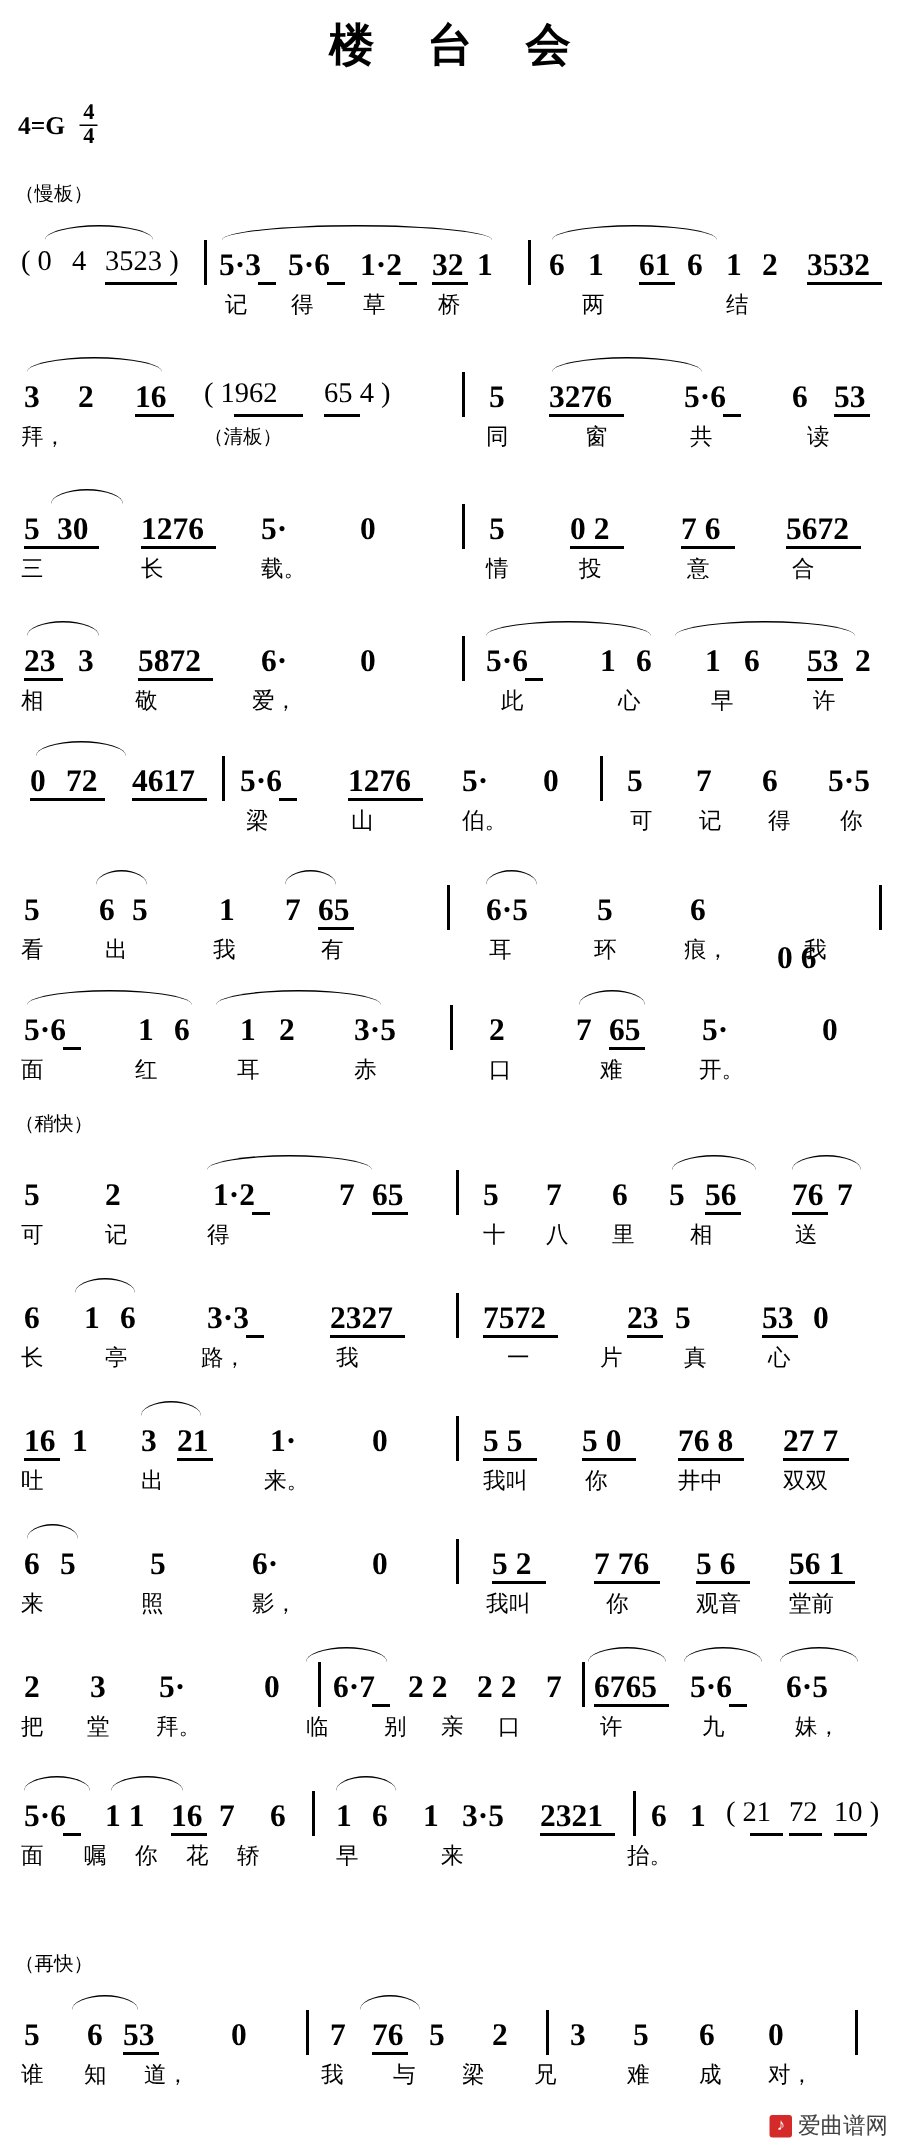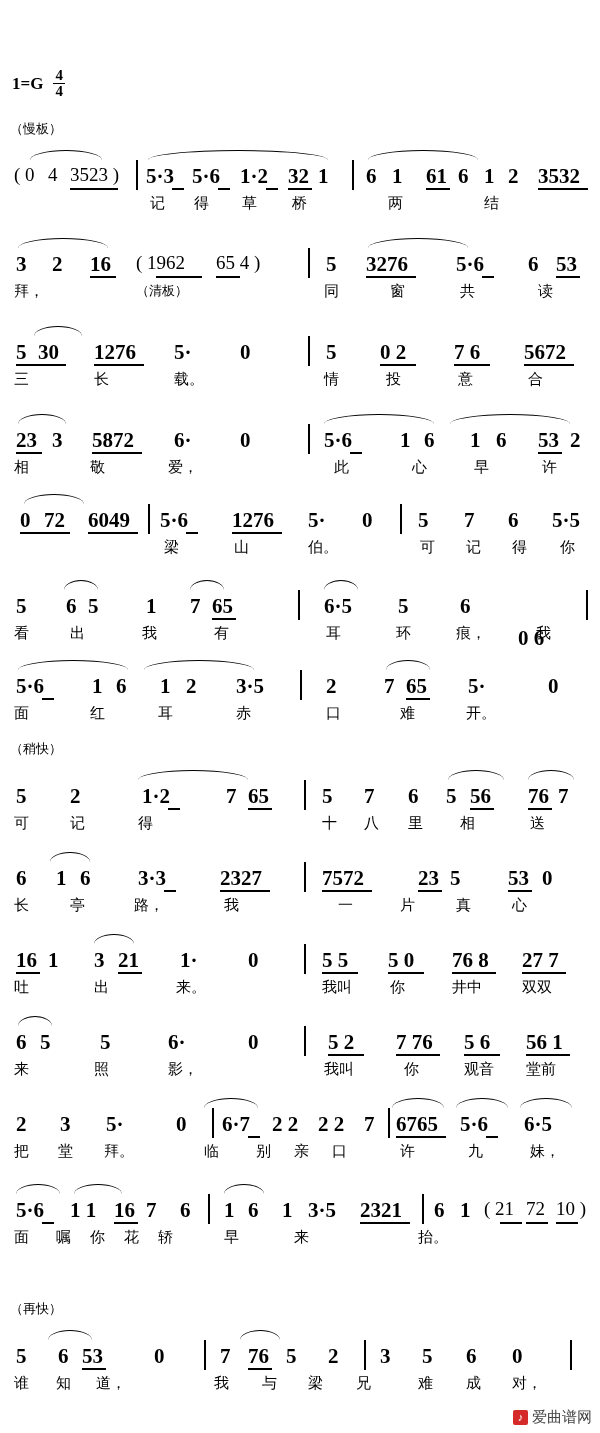--- a/index.html
+++ b/index.html
@@ -135,23 +135,24 @@
     position: absolute;
     font-family: "Liberation Sans", sans-serif;
     font-size: 13px;
   }
 </style>
 </head>
 <body>
 
 <div class="page">
 
+  <div class="title">楼 台 会</div>
 
   <div class="keysig">
-    <span>1=G</span>
+    <span>4=G</span>
     <span class="meter">
       <span class="num">4</span>
       <span class="den">4</span>
     </span>
   </div>
 
   <div class="tempo-mark" style="left:10px; top:120px;">（慢板）</div>
   <div class="tempo-mark" style="left:10px; top:740px;">（稍快）</div>
   <div class="tempo-mark" style="left:10px; top:1300px;">（再快）</div>
 
@@ -290,21 +291,21 @@
       <div class="ly" style="left:534px;">许</div>
     </div>
   </div>
 
   <div class="line" style="position:absolute; left:8px; top:494px; width:584px;">
     <div class="notes">
       <div class="slur" style="left:16px; top:0px; width:60px;"></div>
       <div class="tok" style="left:12px;">0</div>
       <div class="tok" style="left:36px;">72</div>
       <div class="underline1" style="left:12px; top:38px; width:50px;"></div>
-      <div class="tok" style="left:80px;">6049</div>
+      <div class="tok" style="left:80px;">4617</div>
       <div class="underline1" style="left:80px; top:38px; width:50px;"></div>
       <div class="bar" style="left:140px;"></div>
       <div class="tok" style="left:152px;">5·6</div>
       <div class="underline1" style="left:178px; top:38px; width:12px;"></div>
       <div class="tok" style="left:224px;">1276</div>
       <div class="underline1" style="left:224px; top:38px; width:50px;"></div>
       <div class="tok" style="left:300px;">5·</div>
       <div class="tok" style="left:354px;">0</div>
       <div class="bar" style="left:392px;"></div>
       <div class="tok" style="left:410px;">5</div>

